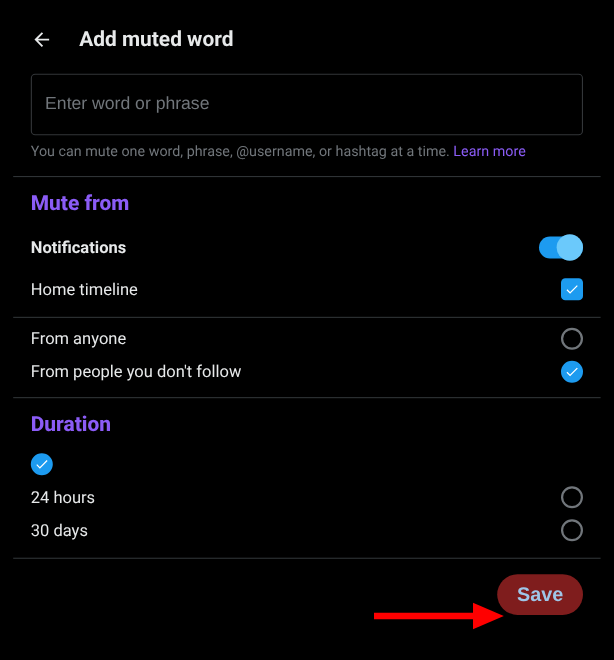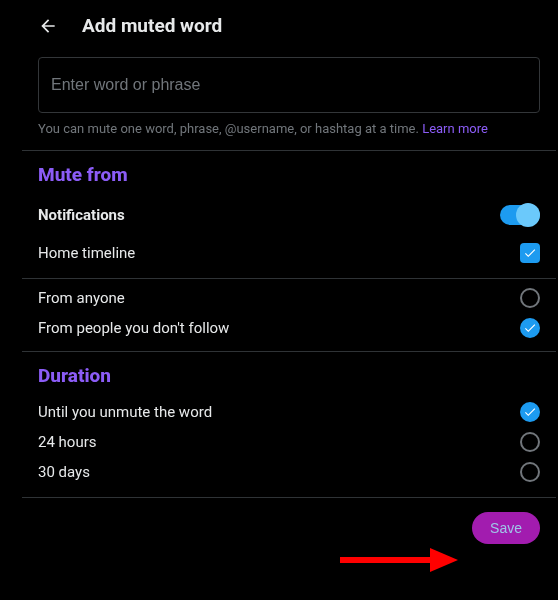--- a/index.html
+++ b/index.html
@@ -10,22 +10,21 @@
     body {
       width: 558px;
       height: 600px;
       background: #000;
       font-family: -apple-system, BlinkMacSystemFont, "Segoe UI", Roboto, Helvetica, Arial, sans-serif;
       color: #e7e9ea;
       overflow: hidden;
       position: relative;
     }
     .container {
-      padding: 2px;
-      margin-left: 20px;
+      padding: 12px;
     }
     .header {
       display: flex;
       align-items: center;
       padding: 12px 16px;
       gap: 24px;
     }
     .back-icon {
       width: 20px;
       height: 20px;
@@ -156,27 +155,27 @@
     }
     .footer {
       border-top: 1px solid #2f3336;
       padding: 14px 16px;
       display: flex;
       justify-content: flex-end;
       align-items: center;
       position: relative;
     }
     .save-button {
-      background: #a21caf;
+      background: #7f1d1d;
       color: #9fc6e8;
       border: none;
       border-radius: 20px;
       padding: 8px 18px;
-      font-size: 14px;
-      font-weight: 400;
+      font-size: 18px;
+      font-weight: 700;
       cursor: pointer;
     }
     .arrow-annotation {
       position: absolute;
       left: 340px;
       bottom: 22px;
       pointer-events: none;
     }
     .arrow-annotation svg {
       width: 120px;
@@ -234,21 +233,20 @@
             </svg>
         </div>
       </div>
     </div>
   </div>
 
   <div class="section-divider duration-section">
     <div class="section-title">Duration</div>
 
     <div class="option-row">
-      <span class="option-label">Until you unmute the word</span>
       <div class="radio checked">
         <svg viewBox="0 0 24 24">
             <path d="M9 16.17L4.83 12l-1.42 1.41L9 19 21 7l-1.41-1.41z"></path>
           </svg>
       </div>
     </div>
     <div class="option-row">
       <span class="option-label">24 hours</span>
       <div class="radio"></div>
     </div>

